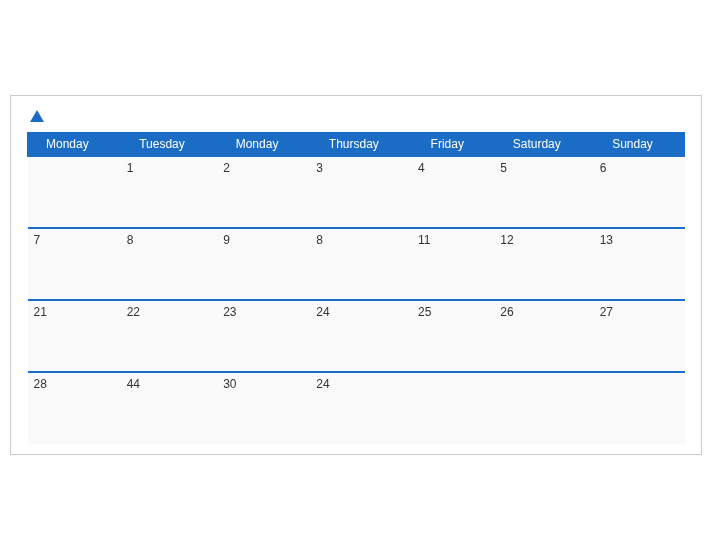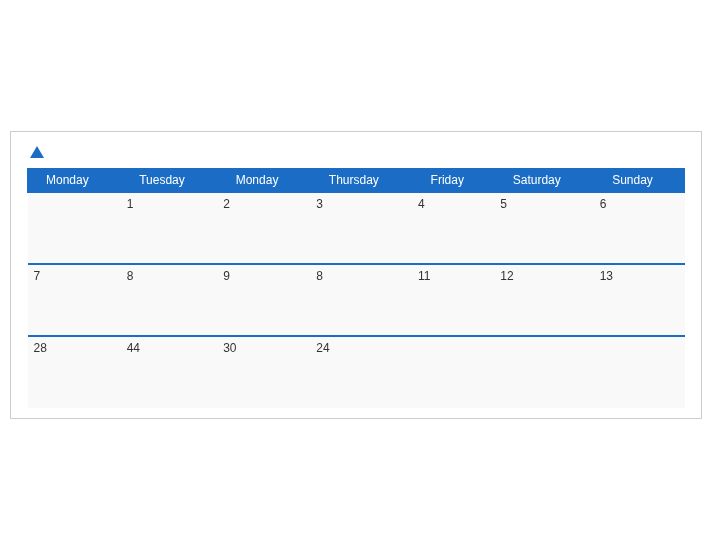--- a/index.html
+++ b/index.html
@@ -144,20 +144,29 @@
         <tr>
           <td><span class="day-number">7</span></td>
           <td><span class="day-number">8</span></td>
           <td><span class="day-number">9</span></td>
           <td><span class="day-number">8</span></td>
           <td><span class="day-number">11</span></td>
           <td><span class="day-number">12</span></td>
           <td><span class="day-number">13</span></td>
         </tr>
         <tr>
+          <td><span class="day-number">21</span></td>
+          <td><span class="day-number">22</span></td>
+          <td><span class="day-number">23</span></td>
+          <td><span class="day-number">24</span></td>
+          <td><span class="day-number">25</span></td>
+          <td><span class="day-number">26</span></td>
+          <td><span class="day-number">27</span></td>
+        </tr>
+        <tr>
           <td><span class="day-number">28</span></td>
           <td><span class="day-number">44</span></td>
           <td><span class="day-number">30</span></td>
           <td><span class="day-number">24</span></td>
           <td class="empty-cell"></td>
           <td class="empty-cell"></td>
           <td class="empty-cell"></td>
         </tr>
       </tbody>
   </table>

